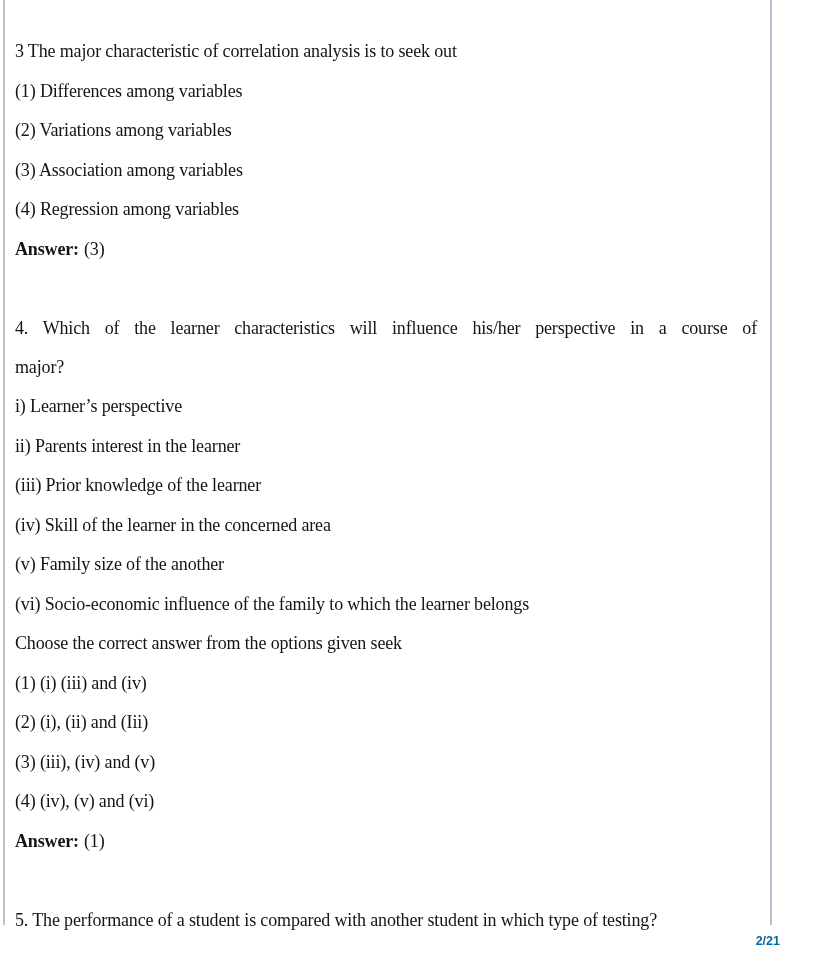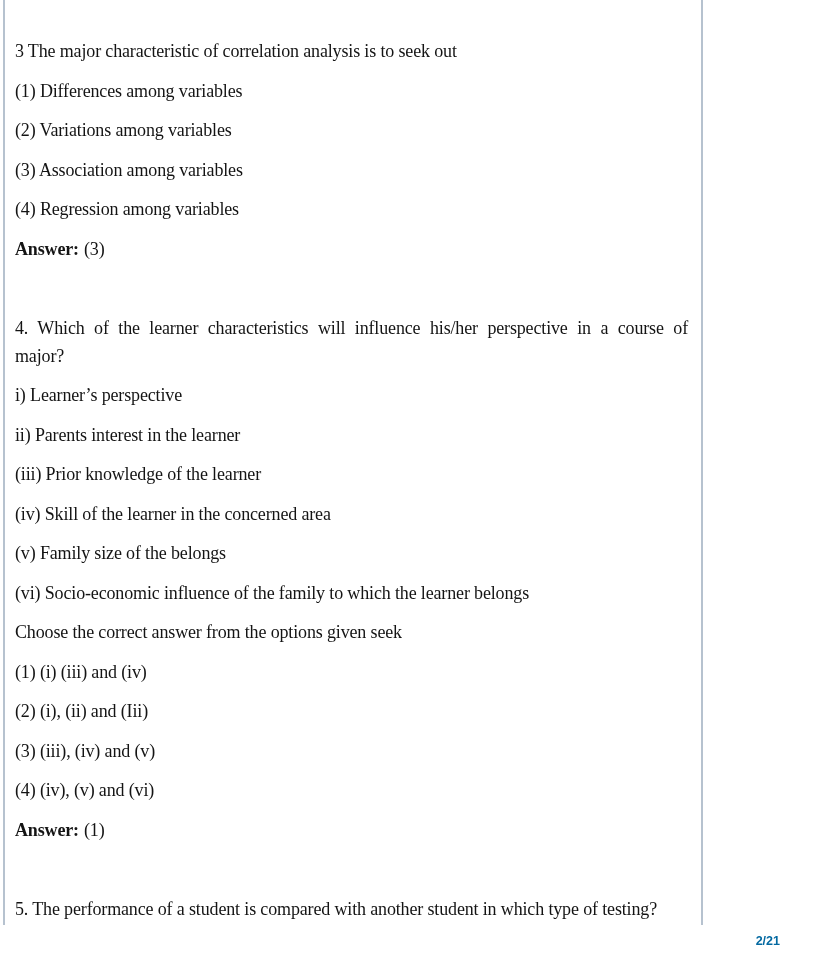--- a/index.html
+++ b/index.html
@@ -12,37 +12,37 @@
     height: 975px;
     position: relative;
     font-family: "Liberation Serif", "DejaVu Serif", serif;
     color: #141414;
     overflow: hidden;
   }
   .content-cell {
     position: absolute;
     top: 0;
     left: 3px;
-    width: 700px;
+    width: 769px;
     height: 925px;
     box-sizing: border-box;
     border-left: 2px solid #b6c2cf;
     border-right: 2px solid #b6c2cf;
     padding: 40px 13px 0 10px;
     background: #ffffff;
   }
   .line {
     margin: 0 0 16.5px 0;
     font-size: 18px;
     line-height: 23px;
     letter-spacing: -0.15px;
     white-space: normal;
   }
   .no-bottom-margin {
-    margin-bottom: 5px;
+    margin-bottom: 16px;
   }
   .justify-full {
     text-align: justify;
     text-align-last: justify;
   }
   .gap-after {
     margin-bottom: 56px;
   }
   .answer-label {
     font-weight: bold;
@@ -75,21 +75,21 @@
   <p class="line gap-after">
     <span class="answer-label">Answer:</span><span class="answer-value">(3)</span>
   </p>
 
   <p class="line no-bottom-margin justify-full">4. Which of the learner characteristics will influence his/her perspective in a course of</p>
   <p class="line">major?</p>
   <p class="line">i) Learner’s perspective</p>
   <p class="line">ii) Parents interest in the learner</p>
   <p class="line">(iii) Prior knowledge of the learner</p>
   <p class="line">(iv) Skill of the learner in the concerned area</p>
-  <p class="line">(v) Family size of the belongs</p>
+  <p class="line">(v) Family size of the another</p>
   <p class="line">(vi) Socio-economic influence of the family to which the learner belongs</p>
   <p class="line">Choose the correct answer from the options given seek</p>
   <p class="line">(1) (i) (iii) and (iv)</p>
   <p class="line">(2) (i), (ii) and (Iii)</p>
   <p class="line">(3) (iii), (iv) and (v)</p>
   <p class="line">(4) (iv), (v) and (vi)</p>
   <p class="line gap-after">
     <span class="answer-label">Answer:</span><span class="answer-value">(1)</span>
   </p>
 

